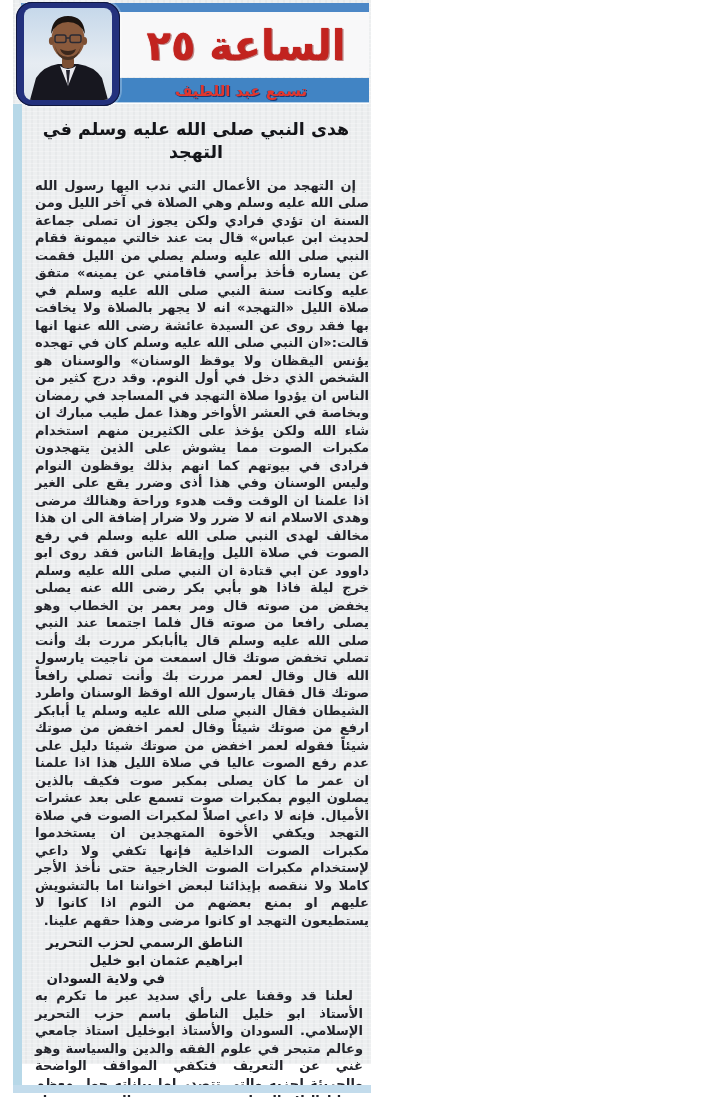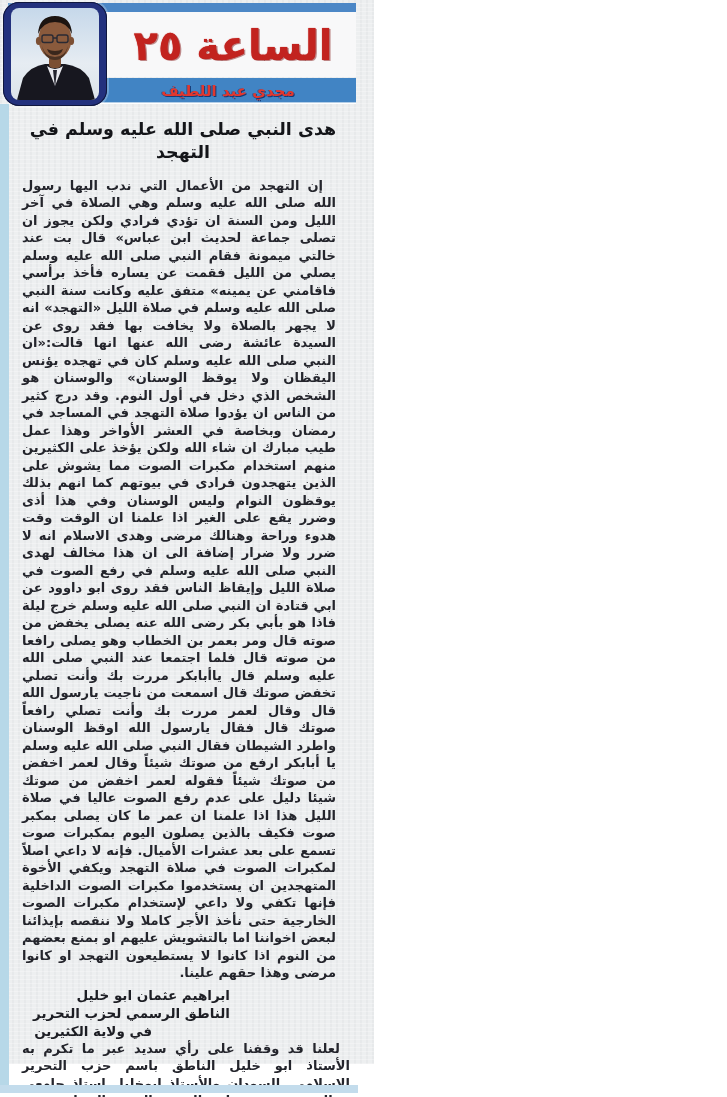--- a/index.html
+++ b/index.html
@@ -6,26 +6,25 @@
   body{
     width:727px;height:1097px;
     background:#ffffff;
     font-family:"DejaVu Sans", sans-serif;
     overflow:hidden;
   }
   .page{position:relative;width:727px;height:1097px;background:#ffffff;overflow:hidden;}
 
   
   .paper{
-    position:absolute;left:0;top:0;width:358px;height:1064px;
+    position:absolute;left:13px;top:0;width:358px;height:1064px;
     background:#edeff0;
     background-image:
       repeating-linear-gradient(0deg, rgba(255,255,255,.28) 0 1px, rgba(0,0,0,0) 1px 4px),
       repeating-linear-gradient(90deg, rgba(120,125,135,.05) 0 2px, rgba(0,0,0,0) 2px 6px);
-    padding-left: 16px;
   }
   .left-strip{position:absolute;left:0;top:104px;width:9px;height:981px;background:#b7d8e8;}
   .bottom-strip{position:absolute;left:0;top:1085px;width:358px;height:8px;background:#c3dcec;}
 
   
   .topbar{position:absolute;left:8px;top:3px;width:348px;height:9px;background:#4c87c6;}
   .title-band{
     position:absolute;left:8px;top:12px;width:348px;height:65px;background:#f8f8f9;
     box-sizing:border-box;padding-left:102px;
     display:flex;align-items:center;justify-content:center;
@@ -58,21 +57,21 @@
   .content{
     position:absolute;left:10px;top:112px;width:346px;
     direction:rtl;color:#23242b;
   }
   .headline{
     text-align:center;font-weight:bold;font-size:17.5px;line-height:1.3;
     color:#141519;margin:6px 4px 13px 4px;
   }
   .body-text{
     font-size:13px;line-height:17.5px;font-weight:bold;
-    text-align:justify;margin:0 20px 0 12px;text-indent:13px;
+    text-align:justify;margin:0 0 0 12px;text-indent:13px;
     color:#24252c;
   }
   .signature{margin:4px 126px 0 0;font-size:13.5px;line-height:18px;font-weight:bold;color:#1d1e24;}
   .signature div{text-align:right;}
   .sig-location{margin-right:78px;}
   .editor-heading{margin:20px 42px 5px 0;font-size:13.5px;font-weight:bold;color:#1d1e24;}
   .editor-text{
     font-size:13px;line-height:17.5px;font-weight:bold;
     text-align:justify;margin:0 6px 0 12px;text-indent:10px;color:#24252c;
   }
@@ -84,21 +83,21 @@
 
   <div class="paper">
 
     <div class="topbar"></div>
 
     <div class="title-band">
       <span class="masthead-title">الساعة ٢٥</span>
     </div>
 
     <div class="name-band">
-      <span class="author-name">مجدي عبد اللطيف</span>
+      <span class="author-name">تسمع عبد اللطيف</span>
     </div>
 
     <div class="photo-frame">
       <svg class="photo" viewBox="0 0 88 92" xmlns="http://www.w3.org/2000/svg" role="img">
         <defs>
           <linearGradient id="bgph" x1="0" y1="0" x2="0" y2="1">
             <stop offset="0" stop-color="#c6d8ea"></stop>
             <stop offset="0.6" stop-color="#e6ecf2"></stop>
             <stop offset="1" stop-color="#dde4ea"></stop>
           </linearGradient>
@@ -128,23 +127,23 @@
         <path d="M31 38 Q34 52 44 52 Q54 52 57 38 Q54 49 44 49 Q34 49 31 38 Z" fill="#4a3223"></path>
       </svg>
     </div>
 
     <div class="content">
       <div class="headline">هدى النبي صلى الله عليه وسلم في التهجد</div>
 
       <div class="body-text">إن التهجد من الأعمال التي ندب اليها رسول الله صلى الله عليه وسلم وهي الصلاة في آخر الليل ومن السنة ان تؤدي فرادي ولكن يجوز ان تصلى جماعة لحديث ابن عباس» قال بت عند خالتي ميمونة فقام النبي صلى الله عليه وسلم يصلي من الليل فقمت عن يساره فأخذ برأسي فاقامني عن يمينه» متفق عليه وكانت سنة النبي صلى الله عليه وسلم في صلاة الليل «التهجد» انه لا يجهر بالصلاة ولا يخافت بها فقد روى عن السيدة عائشة رضى الله عنها انها قالت:«ان النبي صلى الله عليه وسلم كان في تهجده يؤنس اليقظان ولا يوقظ الوسنان» والوسنان هو الشخص الذي دخل في أول النوم. وقد درج كثير من الناس ان يؤدوا صلاة التهجد في المساجد في رمضان وبخاصة في العشر الأواخر وهذا عمل طيب مبارك ان شاء الله ولكن يؤخذ على الكثيرين منهم استخدام مكبرات الصوت مما يشوش على الذين يتهجدون فرادى في بيوتهم كما انهم بذلك يوقظون النوام وليس الوسنان وفي هذا أذى وضرر يقع على الغير اذا علمنا ان الوقت وقت هدوء وراحة وهنالك مرضى وهدى الاسلام انه لا ضرر ولا ضرار إضافة الى ان هذا مخالف لهدى النبي صلى الله عليه وسلم في رفع الصوت في صلاة الليل وإيقاظ الناس فقد روى ابو داوود عن ابي قتادة ان النبي صلى الله عليه وسلم خرج ليلة فاذا هو بأبي بكر رضى الله عنه يصلى يخفض من صوته قال ومر بعمر بن الخطاب وهو يصلى رافعا من صوته قال فلما اجتمعا عند النبي صلى الله عليه وسلم قال ياأبابكر مررت بك وأنت تصلي تخفض صوتك قال اسمعت من ناجيت يارسول الله قال وقال لعمر مررت بك وأنت تصلي رافعاً صوتك قال فقال يارسول الله اوقظ الوسنان واطرد الشيطان فقال النبي صلى الله عليه وسلم يا أبابكر ارفع من صوتك شيئاً وقال لعمر اخفض من صوتك شيئاً فقوله لعمر اخفض من صوتك شيئا دليل على عدم رفع الصوت عاليا في صلاة الليل هذا اذا علمنا ان عمر ما كان يصلى بمكبر صوت فكيف بالذين يصلون اليوم بمكبرات صوت تسمع على بعد عشرات الأميال. فإنه لا داعي اصلاً لمكبرات الصوت في صلاة التهجد ويكفي الأخوة المتهجدين ان يستخدموا مكبرات الصوت الداخلية فإنها تكفي ولا داعي لإستخدام مكبرات الصوت الخارجية حتى نأخذ الأجر كاملا ولا ننقصه بإيذائنا لبعض اخواننا اما بالتشويش عليهم او بمنع بعضهم من النوم اذا كانوا لا يستطيعون التهجد او كانوا مرضى وهذا حقهم علينا.</div>
 
       <div class="signature">
+        <div>الناطق الرسمي لحزب التحرير</div>
         <div>ابراهيم عثمان ابو خليل</div>
-        <div>الناطق الرسمي لحزب التحرير</div>
-        <div class="sig-location">في ولاية الكثيرين</div>
+        <div class="sig-location">في ولاية السودان</div>
       </div>
 
 
       <div class="editor-text">لعلنا قد وقفنا على رأي سديد عبر ما تكرم به الأستاذ ابو خليل الناطق باسم حزب التحرير الإسلامي. السودان والأستاذ ابوخليل استاذ جامعي وعالم متبحر في علوم الفقه والدين والسياسة وهو غني عن التعريف فتكفي المواقف الواضحة والجريئة لحزبه والتي تتصدر لها بياناته حول معظم قضايا البلاد السياسية وموقفه من الشريعة فجزاه الله عنا كل خير ونسأل الله ان يجعل اجتهاداته الثرة في ميزان حسناته.</div>
     </div>
 
     <div class="left-strip"></div>
     <div class="bottom-strip"></div>
   </div>
 

